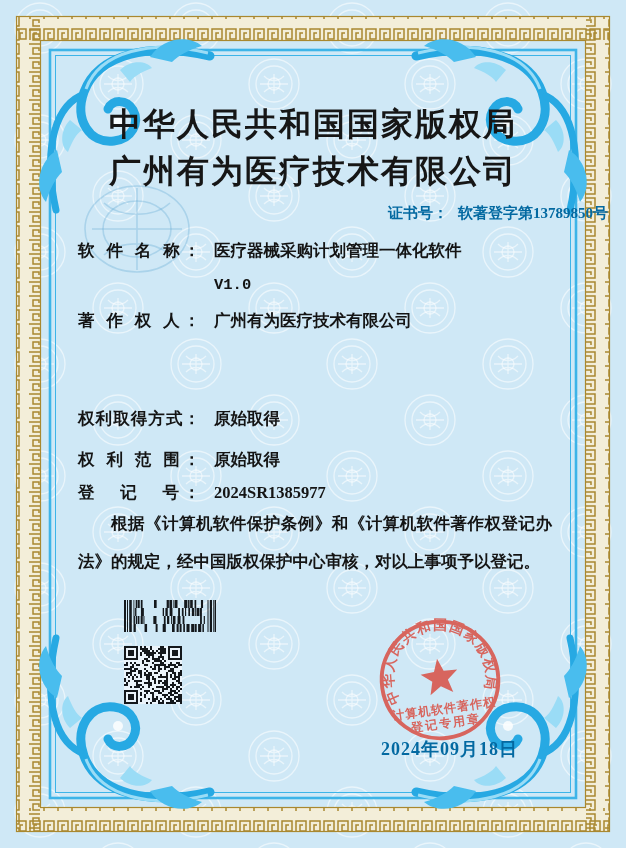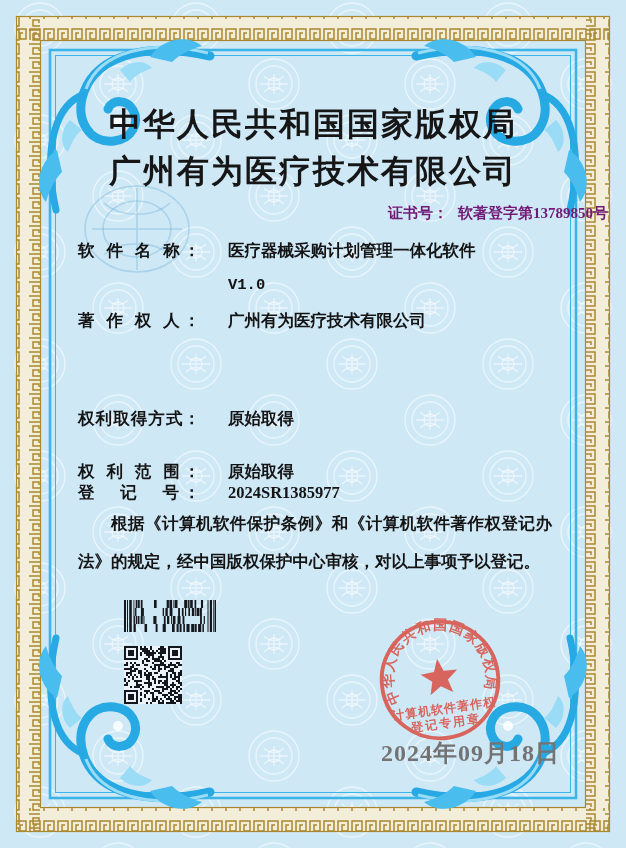--- a/index.html
+++ b/index.html
@@ -3,33 +3,33 @@
 <meta charset="utf-8">
 <style>
   html,body{margin:0;padding:0;}
   body{width:626px;height:848px;font-family:"Liberation Serif","DejaVu Serif",serif;}
   .page{position:relative;width:626px;height:848px;background:#cfe8f6;overflow:hidden;}
   .bg-svg{position:absolute;left:0;top:0;width:626px;height:848px;}
   .title{position:absolute;left:0;right:0;text-align:center;font-weight:bold;color:#161616;
          font-size:32px;letter-spacing:2px;white-space:nowrap;}
   .title1{top:103px;}
   .title2{top:150px;}
-  .certno{position:absolute;top:204px;left:388px;font-size:15px;font-weight:bold;color:#701a75;white-space:nowrap;}
+  .certno{position:absolute;top:204px;left:388px;font-size:15px;font-weight:bold;color:#0369a1;white-space:nowrap;}
   .certno .sep{display:inline-block;width:10px;}
   .row{position:absolute;left:78px;display:flex;font-size:16.5px;font-weight:bold;color:#141414;line-height:1.25;}
-  .lab{flex:none;width:122px;margin-right:28px;text-align:justify;text-align-last:justify;white-space:nowrap;}
+  .lab{flex:none;width:122px;margin-right:14px;text-align:justify;text-align-last:justify;white-space:nowrap;}
   .val{white-space:nowrap;}
-  .r1{top:241px;} .r2{top:311px;} .r3{top:409px;} .r4{top:462px;} .r5{top:483px;align-items:center;}
+  .r1{top:241px;} .r2{top:311px;} .r3{top:409px;} .r4{top:450px;} .r5{top:483px;align-items:center;}
   .v2{margin-top:14px;font-family:"Liberation Mono","DejaVu Sans Mono",monospace;font-size:15.5px;}
   .statement{position:absolute;top:505px;left:78px;width:474px;margin:0;font-size:16.5px;font-weight:bold;
              color:#141414;line-height:38px;text-indent:2em;text-align:justify;}
   .barcode{position:absolute;left:124px;top:600px;width:92px;height:32px;}
   .qr{position:absolute;left:124px;top:646px;width:58px;height:58px;background:#eaf3fa;}
   .seal{position:absolute;left:372px;top:612px;width:136px;height:136px;}
-  .date{position:absolute;left:381px;top:737px;font-size:24px;font-weight:bold;color:#737373;letter-spacing:1px;}
+  .date{position:absolute;left:381px;top:737px;font-size:18px;font-weight:bold;color:#0369a1;letter-spacing:1px;}
 </style>
 </head>
 <body>
 
 <div class="page">
 
   <svg class="bg-svg" viewBox="0 0 626 848" xmlns="http://www.w3.org/2000/svg">
     <defs>
       <pattern id="wm" width="156" height="112" patternUnits="userSpaceOnUse">
         <g fill="none" stroke="rgba(255,255,255,0.55)" stroke-width="1.3">

